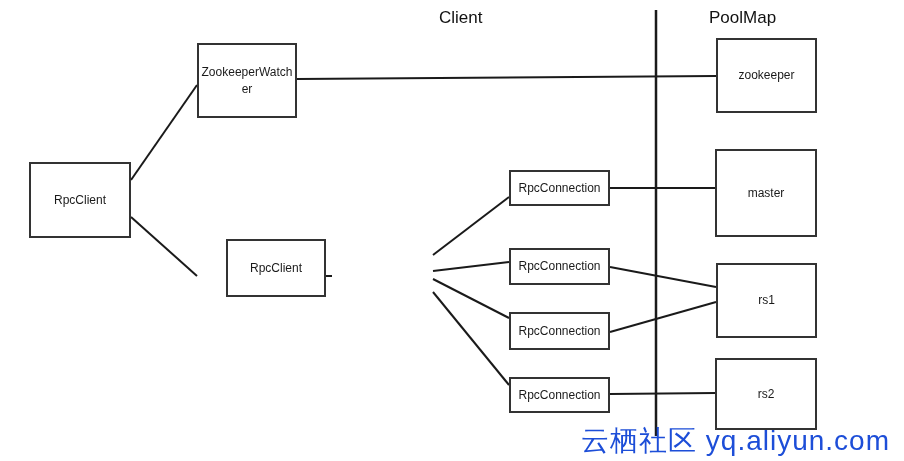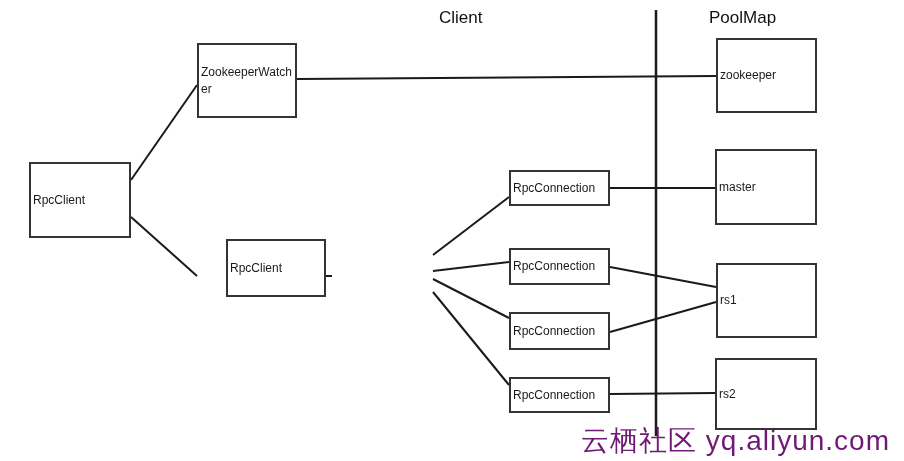--- a/index.html
+++ b/index.html
@@ -32,45 +32,46 @@
     color: #111111;
   }
   .node {
     position: absolute;
     box-sizing: border-box;
     background: #ffffff;
     border: 2px solid #333333;
     display: flex;
     align-items: center;
     justify-content: center;
+    text-align: center;
     font-size: 12px;
     line-height: 1.35;
     padding: 0 2px;
   }
   .node .lbl { width: 100%; }
   .node.wrap-hard .lbl { word-break: break-all; }
   
   .n-connection        { left: 29px;  top: 162px; width: 102px; height: 76px; }
   .n-zookeeper-watcher { left: 197px; top: 43px;  width: 100px; height: 75px; }
   .n-rpc-client        { left: 197px; top: 239px; width: 100px; height: 58px; margin-left: 29px; }
   .n-pool-map          { left: 332px; top: 238px; width: 101px; height: 75px; }
   .n-rpc-conn-1        { left: 509px; top: 170px; width: 101px; height: 36px; }
   .n-rpc-conn-2        { left: 509px; top: 248px; width: 101px; height: 37px; }
   .n-rpc-conn-3        { left: 509px; top: 312px; width: 101px; height: 38px; }
   .n-rpc-conn-4        { left: 509px; top: 377px; width: 101px; height: 36px; }
   .n-zookeeper         { left: 716px; top: 38px;  width: 101px; height: 75px; }
-  .n-master            { left: 715px; top: 149px; width: 102px; height: 76px; }
+  .n-master            { left: 715px; top: 149px; width: 102px; height: 88px; }
   .n-rs1               { left: 716px; top: 263px; width: 101px; height: 75px; }
   .n-rs2               { left: 715px; top: 358px; width: 102px; height: 72px; }
   .watermark {
     position: absolute;
     right: 14px;
     top: 422px;
     font-size: 28px;
-    color: #701a75;
+    color: #1d4ed8;
     letter-spacing: 1px;
     white-space: nowrap;
   }
 </style>
 </head>
 <body>
 
 <div id="canvas">
 
   <svg id="edges" viewBox="0 0 904 461" xmlns="http://www.w3.org/2000/svg">

